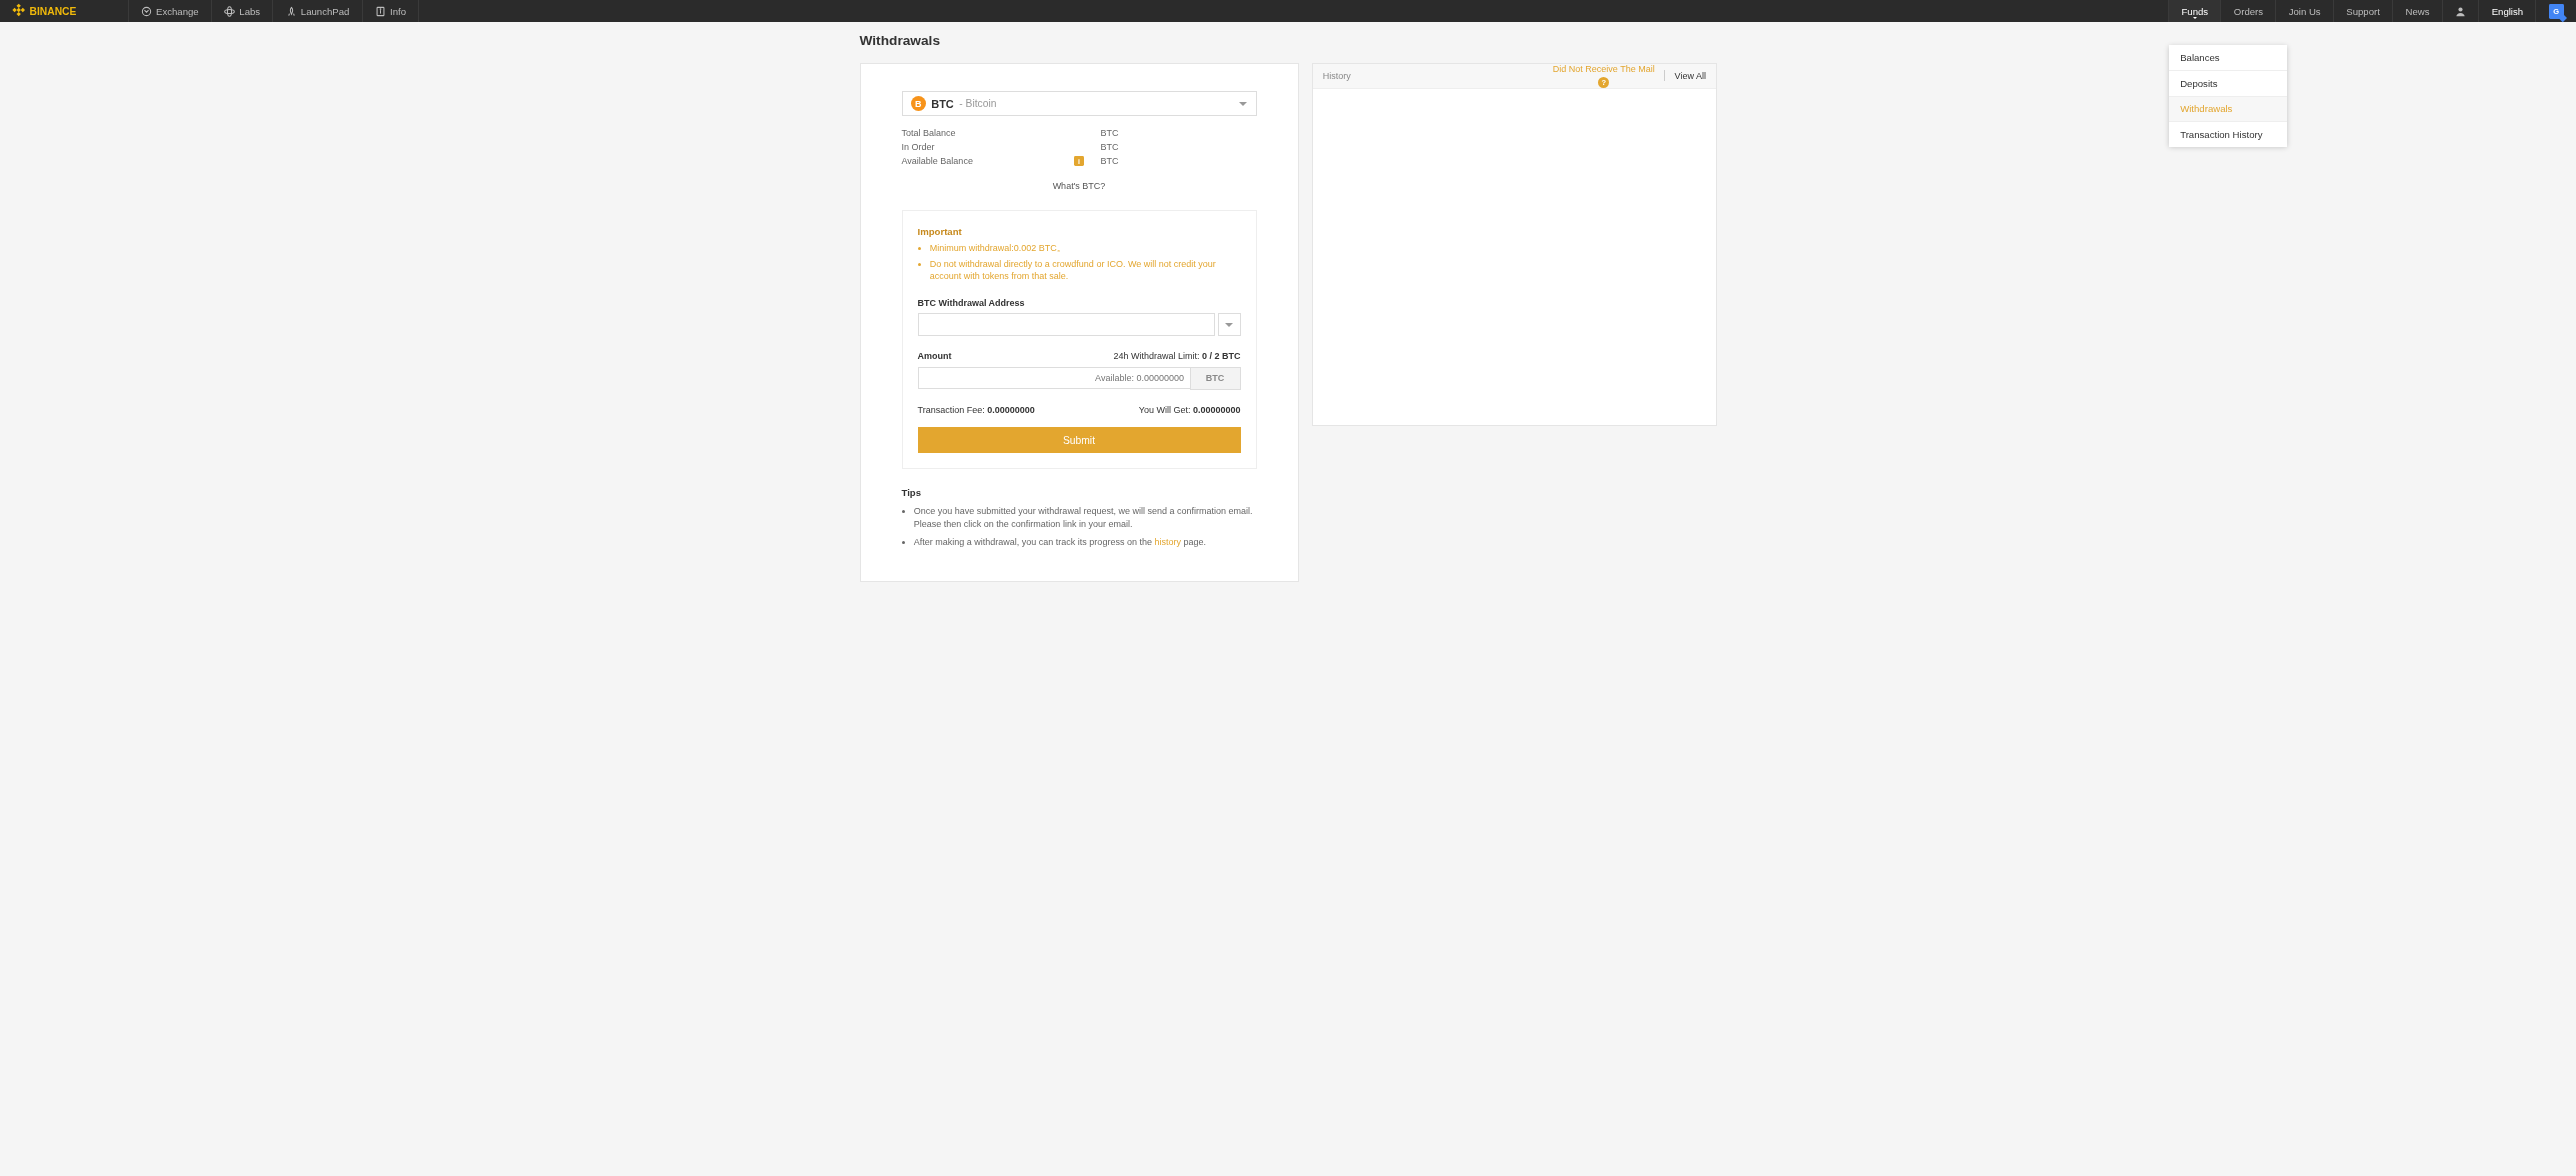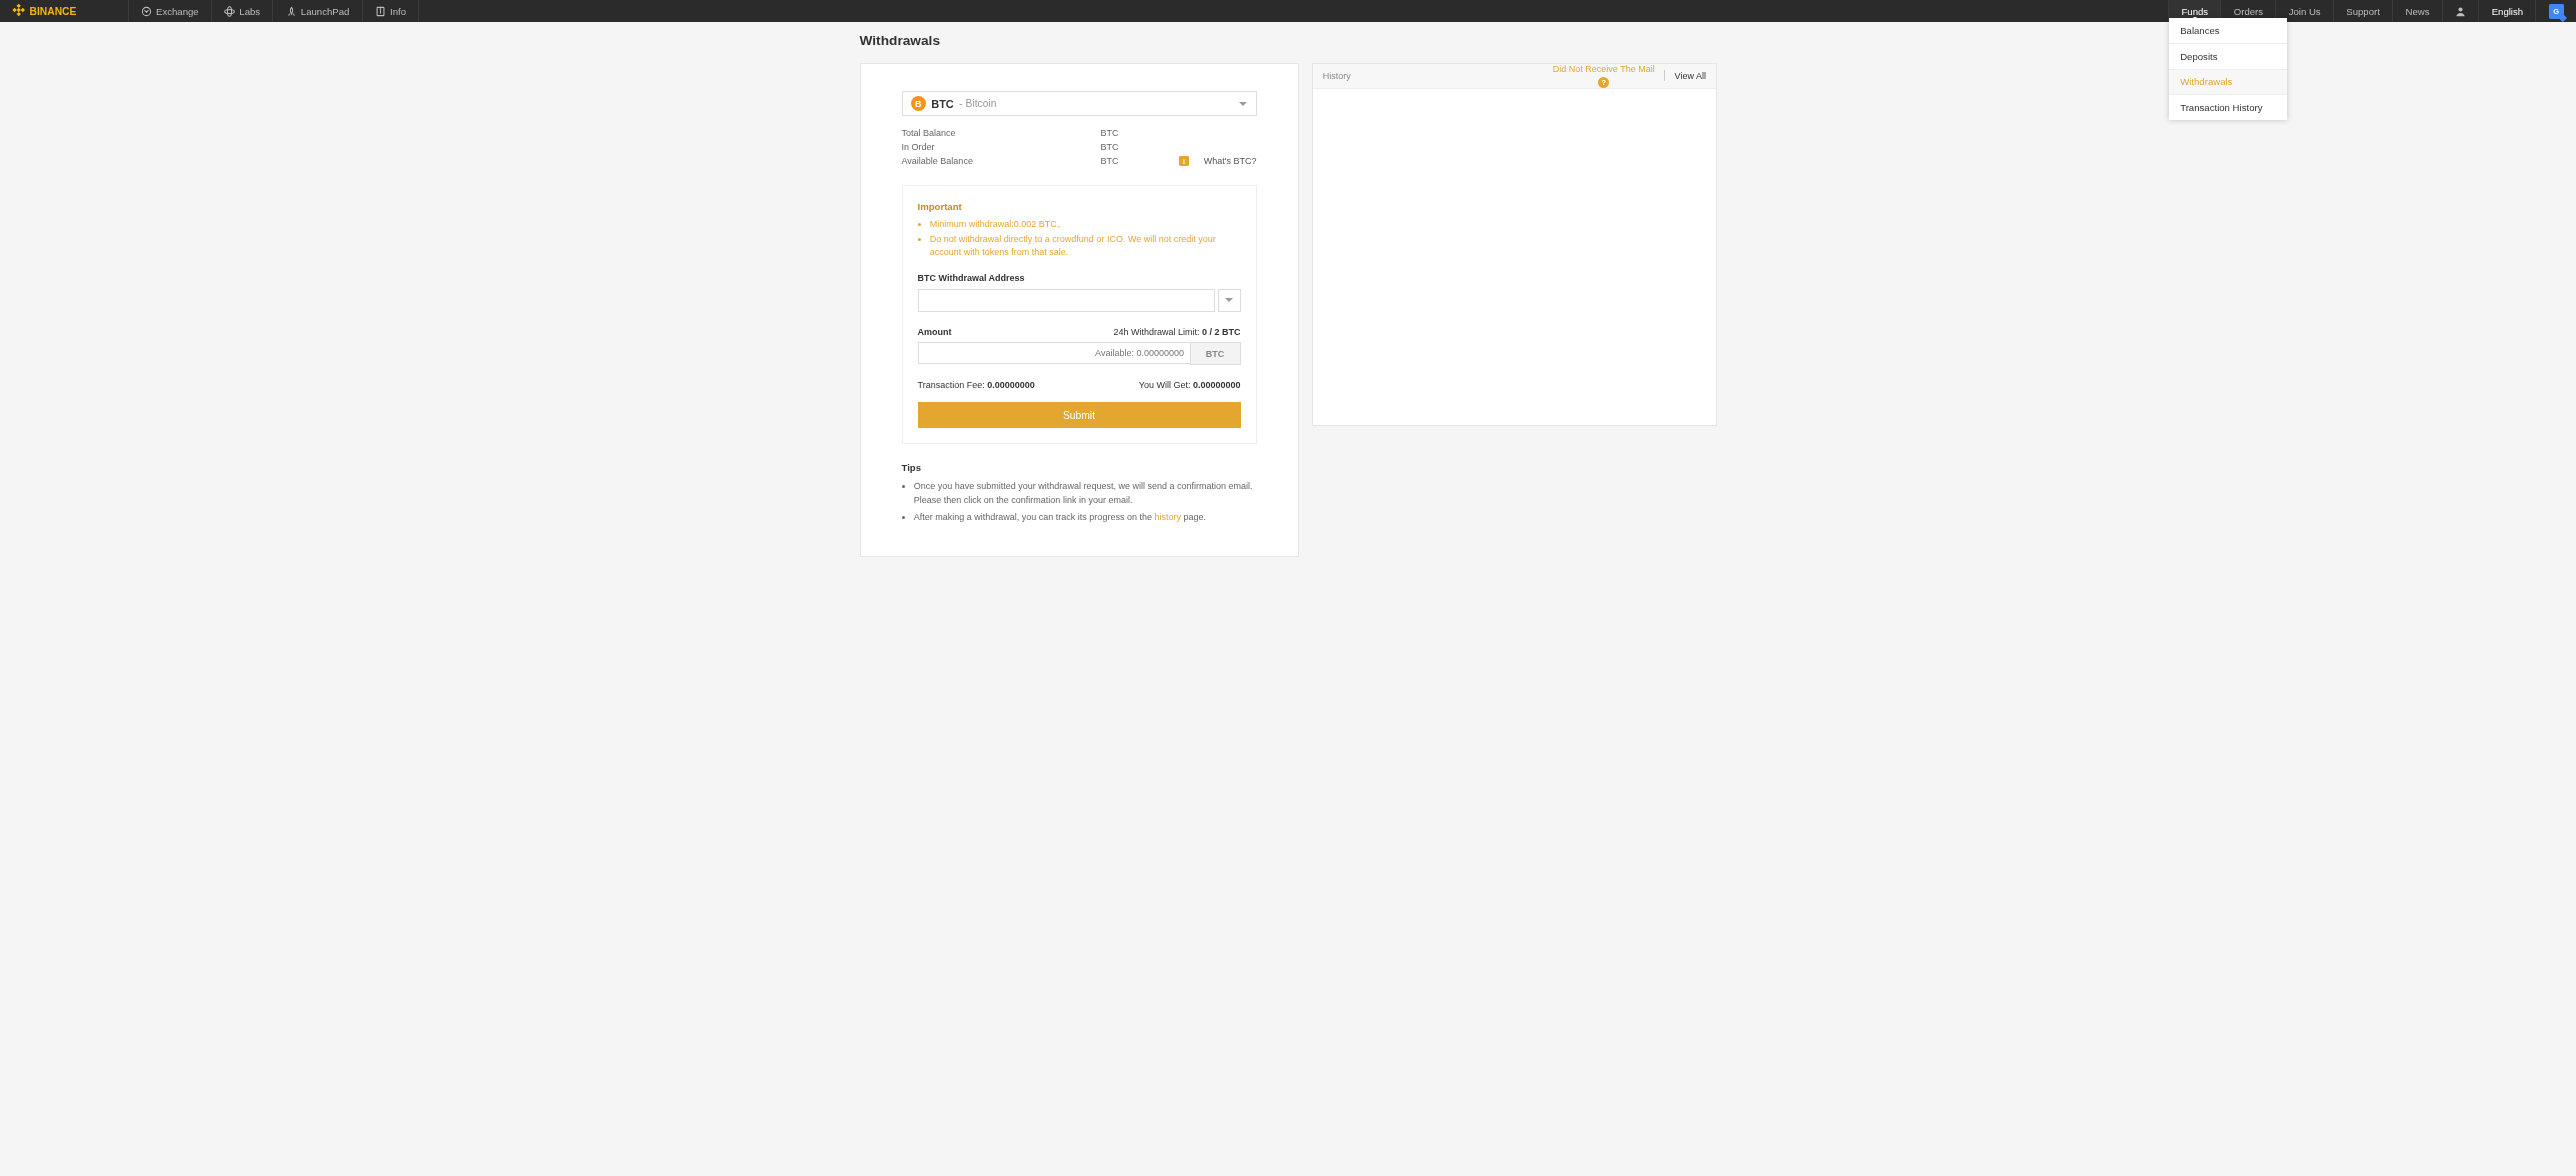--- a/index.html
+++ b/index.html
@@ -13,21 +13,21 @@
 .nav-item.active { color:#fff; background:#333; }
 .nav-spacer { flex:1; }
 .nav-right .nav-item { border-right:none; border-left:0.7px solid #3a3a3a; }
 .nav-right { display:flex; }
 .caret-down { width:0; height:0; border-left:2.7px solid transparent; border-right:2.7px solid transparent; border-top:2.7px solid #fff; position:absolute; left:50%; bottom:2.7px; transform:translateX(-50%); }
 .icon16 { width:11px; height:11px; display:inline-block; }
 .translate-badge { width:15px; height:15px; background:#4285f4; border-radius:1.4px; display:flex; align-items:center; justify-content:center; color:#fff; font-size:7.5px; font-weight:bold; position:relative; }
 .translate-badge::after { content:''; position:absolute; right:-2.1px; bottom:-2.1px; width:5.5px; height:5.5px; background:#4285f4; transform:rotate(45deg); }
 
 
-.dropdown { position:absolute; top:18px; left:0; width:118px; background:#fff; box-shadow:0 1.4px 5.5px rgba(0,0,0,0.2); z-index:10; }
+.dropdown { position:absolute; top:45px; left:0; width:118px; background:#fff; box-shadow:0 1.4px 5.5px rgba(0,0,0,0.2); z-index:10; }
 .dropdown-item { padding:6.9px 11px; font-size:9.6px; color:#333; cursor:pointer; border-bottom:0.7px solid #eee; }
 .dropdown-item:last-child { border-bottom:none; }
 .dropdown-item.active { color:#e3a62f; background:#f7f7f7; }
 
 
 .page { max-width:857px; margin:0 auto; padding:11px 0 27.4px; display:flex; gap:13.7px; align-items:flex-start; }
 .page-title { max-width:857px; margin:8.2px auto 0; font-size:13.7px; color:#333; padding:2.7px 0 4.1px; }
 
 
 .card { background:#fff; border:0.7px solid #e5e5e5; flex:0 0 439px; padding:27.4px 41px; }
@@ -35,21 +35,21 @@
 .coin-left { display:flex; align-items:center; gap:5.5px; }
 .coin-circle { width:15px; height:15px; border-radius:50%; background:#f7931a; color:#fff; display:flex; align-items:center; justify-content:center; font-weight:bold; font-size:9px; }
 .coin-sym { font-weight:bold; font-size:11px; }
 .coin-name { color:#999; font-size:10.3px; }
 .tri-down { width:0; height:0; border-left:4.1px solid transparent; border-right:4.1px solid transparent; border-top:4.8px solid #999; }
 
 .balances { margin-top:9.6px; font-size:9px; color:#666; }
 .bal-row { display:flex; padding:2.1px 0; }
 .bal-label { width:199px; }
 .bal-unit { }
-.whats { display:flex; justify-content:flex-end; align-items:center; gap:15px; font-size:9px; color:#555; margin-top:-12.3px; }
+.whats { display:flex; justify-content:flex-end; align-items:center; gap:15px; font-size:9px; color:#555; margin-top:-12.3px;flex-direction:column; }
 .whats-icon { width:9.6px; height:9.6px; background:#e3a62f; border-radius:1.4px; display:inline-flex; align-items:center; justify-content:center; color:#fff; font-size:6.9px; font-weight:bold; }
 
 .panel { border:0.7px solid #eee; margin-top:19px; padding:15px; }
 .imp-title { color:#c78a1e; font-weight:bold; font-size:9.6px; margin-bottom:5.5px; }
 .imp-list { list-style:disc; padding-left:12.3px; color:#e3a62f; font-size:9px; }
 .imp-list li { margin-bottom:2.7px; line-height:1.4; }
 
 .field-label { font-weight:bold; font-size:9px; margin-top:15px; margin-bottom:5.5px; color:#333; }
 .addr-row { display:flex; gap:2.7px; }
 .addr-input { flex:1; height:23px; border:0.7px solid #ddd; padding:0 5.5px; font-size:9px; }

